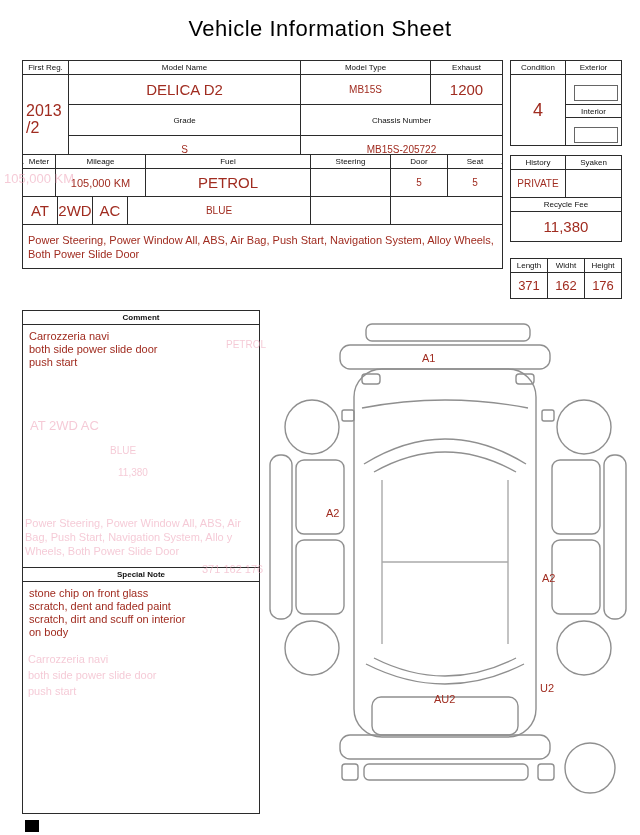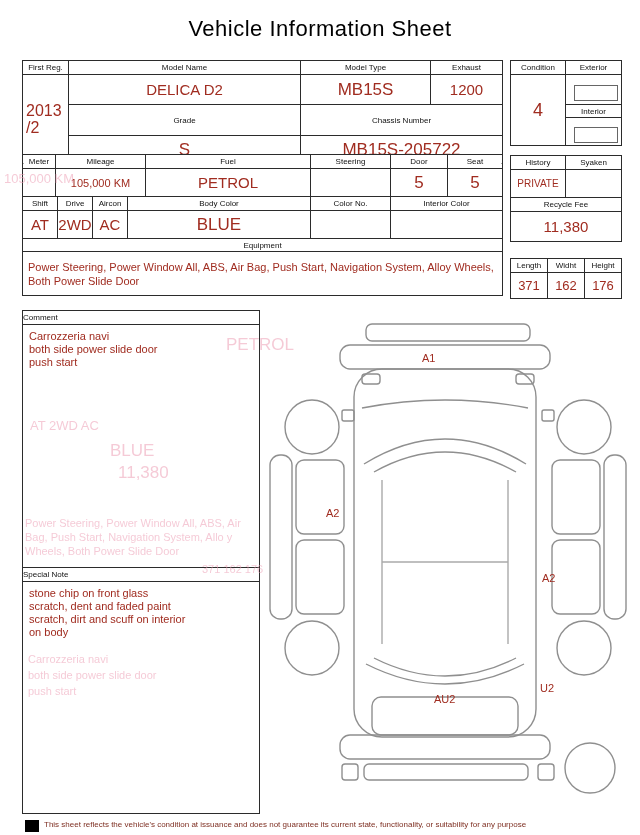--- a/index.html
+++ b/index.html
@@ -6,28 +6,28 @@
   .sheet{position:relative;width:640px;height:835px;background:#fff;
          font-family:"Liberation Sans",sans-serif;overflow:hidden;}
   .abs{position:absolute;}
   .title{position:absolute;top:16px;left:0;width:100%;text-align:center;
          font-size:22px;font-weight:500;color:#000;letter-spacing:.5px;}
   table.t{border-collapse:collapse;table-layout:fixed;background:#fff;}
   .t th,.t td{border:1px solid #2b2b2b;padding:0;overflow:hidden;
               font-weight:normal;vertical-align:middle;text-align:center;}
   .t th{font-size:8px;color:#111;}
   .red{color:#a02c20;}.f10{font-size:10px}.f11{font-size:11px}.f12{font-size:15px}
-  .f13{font-size:13px}.f14{font-size:17px}.f15{font-size:15px}.f18{font-size:18px}
+  .f13{font-size:13px}.f14{font-size:10px}.f15{font-size:15px}.f18{font-size:18px}
   .firstreg{text-align:left!important;padding-left:3px!important;font-size:16px;line-height:17px;margin-left:40px;}
   .eqtxt{text-align:left!important;padding:3px 5px!important;font-size:11px;line-height:14px;}
   .mini-box{width:42px;height:14px;border:1px solid #666;margin:7px 3px 0 auto;}
   .stack table{margin-top:-1px;}
   .cbox{position:absolute;border:1px solid #2b2b2b;background:#fff;}
   .chdr{height:13px;line-height:13px;border-bottom:1px solid #2b2b2b;
-        font-size:8px;text-align:left;color:#111;}
+        font-size:8px;text-align:center;color:#111;font-weight:bold;}
   .cbody{padding:5px 6px;font-size:11px;line-height:13px;color:#a02c20;text-align:left;}
   .ghost{position:absolute;color:#eda0b6;opacity:.55;pointer-events:none;
          white-space:nowrap;line-height:14px;}
   .ghost.wrap{white-space:normal;}
   .footer{position:absolute;left:44px;top:820px;width:580px;font-size:8px;
           color:#7e2f22;text-align:left;}
   .footer-mark{position:absolute;left:25px;top:820px;width:14px;height:12px;background:#000;}
 </style>
 </head>
 <body>
@@ -129,46 +129,35 @@
     <table class="t" style="width:480px;">
       <colgroup>
           <col style="width:35px">
           <col style="width:35px">
           <col style="width:35px">
           <col style="width:183px">
           <col style="width:80px">
           <col style="width:112px">
         </colgroup>
       <tbody>
-          <tr style="height:14px">
-        <th>Shift</th>
-        <th>Drive</th>
-        <th>Aircon</th>
-        <th>Body Color</th>
-        <th>Color No.</th>
-        <th>Interior Color</th>
-      </tr>
       <tr style="height:28px">
         <td class="red f12">AT</td>
         <td class="red f12">2WD</td>
         <td class="red f12">AC</td>
         <td class="red f14">BLUE</td>
         <td></td>
         <td></td>
       </tr>
     </tbody>
       </table>
     <table class="t" style="width:480px;">
       <colgroup>
           <col style="width:480px">
         </colgroup>
       <tbody>
-          <tr style="height:13px">
-        <th>Equipment</th>
-      </tr>
       <tr style="height:44px">
         <td class="red eqtxt">Power Steering, Power Window  All, ABS, Air Bag, Push Start, Navigation System, Alloy Wheels, Both Power Slide Door</td>
       </tr>
     </tbody>
       </table>
   </div>
 
   <table class="t abs" style="left:510px;top:155px;width:111px;">
     <colgroup>
         <col style="width:55px">
@@ -279,15 +268,14 @@
   <div class="ghost f13" style="left:30px;top:419px;">AT   2WD   AC</div>
   <div class="ghost f14" style="left:110px;top:444px;">BLUE</div>
   <div class="ghost f14" style="left:118px;top:466px;">11,380</div>
   <div class="ghost wrap f11" style="left:25px;top:516px;width:230px;">Power Steering, Power Window  All, ABS, Air Bag, Push Start, Navigation System, Allo y Wheels, Both Power Slide Door</div>
   <div class="ghost f11" style="left:202px;top:562px;">371  162  176</div>
   <div class="ghost f11" style="left:28px;top:652px;">Carrozzeria navi</div>
   <div class="ghost f11" style="left:28px;top:668px;">both side power slide door</div>
   <div class="ghost f11" style="left:28px;top:684px;">push start</div>
 
   <div class="footer-mark"></div>
-  <div class="footer">This sheet reflects the vehicle's condition at issuance and does not guarantee its current state, functionality, or suitability for any purpose</div>
 
 </div>
 
 </body></html>

